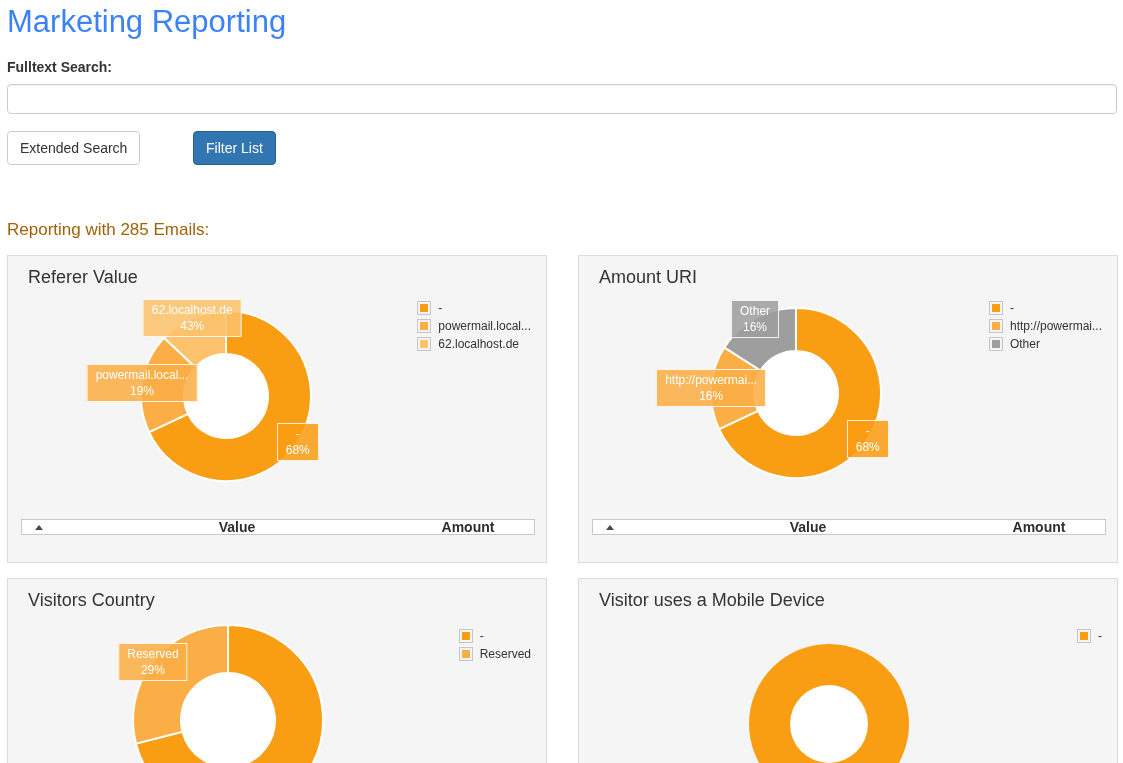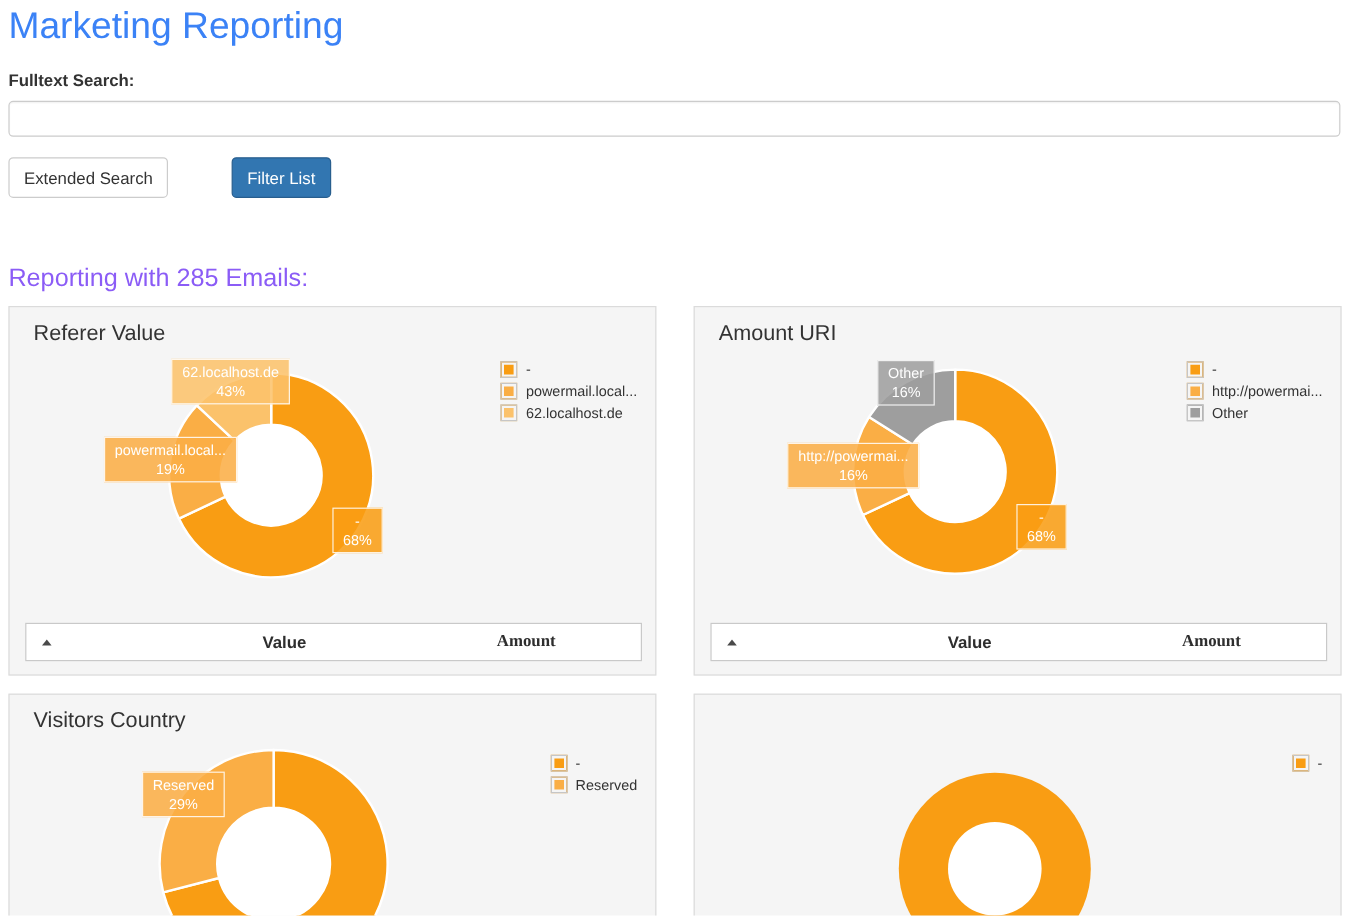--- a/index.html
+++ b/index.html
@@ -9,21 +9,21 @@
 
   .page-title { position: absolute; left: 7px; top: 4px; font-size: 31px; font-weight: 500; color: #3b82f6; }
   .search-label { position: absolute; left: 7px; top: 59px; font-size: 14px; font-weight: bold; }
   .search-input { position: absolute; left: 7px; top: 84px; width: 1110px; height: 30px;
     border: 1px solid #ccc; border-radius: 4px; padding: 4px 10px; font-size: 14px; outline: none;
     box-shadow: inset 0 1px 1px rgba(0,0,0,.05); }
   .btn { position: absolute; top: 131px; height: 34px; font-size: 14px; line-height: 20px;
     padding: 6px 12px; border-radius: 4px; cursor: pointer; font-family: Liberation Sans, sans-serif; }
   .btn-default { left: 7px; background: #fff; border: 1px solid #ccc; color: #333; }
   .btn-primary { left: 148px; background: #3276B1; border: 1px solid #285E8E; color: #fff; margin-left: 45px; }
-  .reporting-heading { position: absolute; left: 7px; top: 220px; font-size: 21px; font-weight: 500; color: #8b5cf6; }
+  .reporting-heading { position: absolute; left: 7px; top: 220px; font-size: 17px; font-weight: 500; color: #a16207; }
 
   .panel { position: absolute; width: 540px; height: 308px; background: #F5F5F5; border: 1px solid #DBDBDB; }
   .pos-0 { left: 7px;   top: 255px; }
   .pos-1 { left: 578px; top: 255px; }
   .pos-2 { left: 7px;   top: 578px; }
   .pos-3 { left: 578px; top: 578px; }
   .panel-title { position: absolute; left: 20px; top: 11px; font-size: 18px; font-weight: normal; color: #333; }
 
   .chart-area { position: absolute; left: 0; top: 0; width: 540px; height: 308px; }
   .donut { position: absolute; left: 0; top: 0; }
@@ -32,28 +32,28 @@
     color: #fff; font-size: 12px; line-height: 16px; padding: 2px 8px; white-space: nowrap;
     border: 1px solid rgba(255,255,255,0.85); }
   .callout span { display: block; }
 
   .legend { position: absolute; right: 15px; }
   .legend-item { display: flex; align-items: center; margin-bottom: 4px; cursor: pointer; }
   .swatch { width: 14px; height: 14px; flex: 0 0 14px; margin-right: 7px;
     border: 1px solid #c6c6c6; box-shadow: inset 0 0 0 2px #f5f5f5; }
   .legend-label { font-size: 12px; color: #333; white-space: nowrap; }
 
-  .table-header { position: absolute; left: 13px; top: 263px; width: 514px; height: 32px;
+  .table-header { position: absolute; left: 13px; top: 263px; width: 514px; height: 16px;
     background: #fff; border: 1px solid #C9C9C9; display: flex; align-items: center;
     font-size: 14px; font-weight: bold; color: #2e2e2e; }
   .sort-cell { width: 38px; display: flex; justify-content: flex-start; padding-left: 13px; cursor: pointer; }
   .sort-caret { width: 0; height: 0; border-left: 4px solid transparent; border-right: 4px solid transparent;
     border-bottom: 5px solid #4a4a4a; }
   .value-cell { flex: 1; text-align: center; cursor: pointer; }
-  .amount-cell { width: 120px; text-align: left; padding-right: 12px; cursor: pointer; font-family: Liberation Serif, serif; }
+  .amount-cell { width: 120px; text-align: center; padding-right: 12px; cursor: pointer; }
 </style>
 </head>
 <body>
 
 <div id="app">
 
   <h1 class="page-title">Marketing Reporting</h1>
 
   <label class="search-label">Fulltext Search:</label>
   <input class="search-input" type="text" value="" style="">
@@ -180,20 +180,21 @@
   </section>
 
   <section class="panel pos-3">
     <div class="chart-area">
       <svg class="donut" width="540" height="308">
           <circle cx="250" cy="145" r="41" fill="#fff"></circle>
           <circle cx="250" cy="145" r="80" fill="#F99D13"></circle>
           <circle cx="250" cy="145" r="39" fill="#fff"></circle>
         </svg>
     </div>
+    <h2 class="panel-title">Visitor uses a Mobile Device</h2>
     <div class="legend" style="top: 50px;">
         <div class="legend-item">
           <span class="swatch" style="background:#F99D13"></span>
           <span class="legend-label">-</span>
         </div>
       </div>
 
   </section>
 
 </div>

